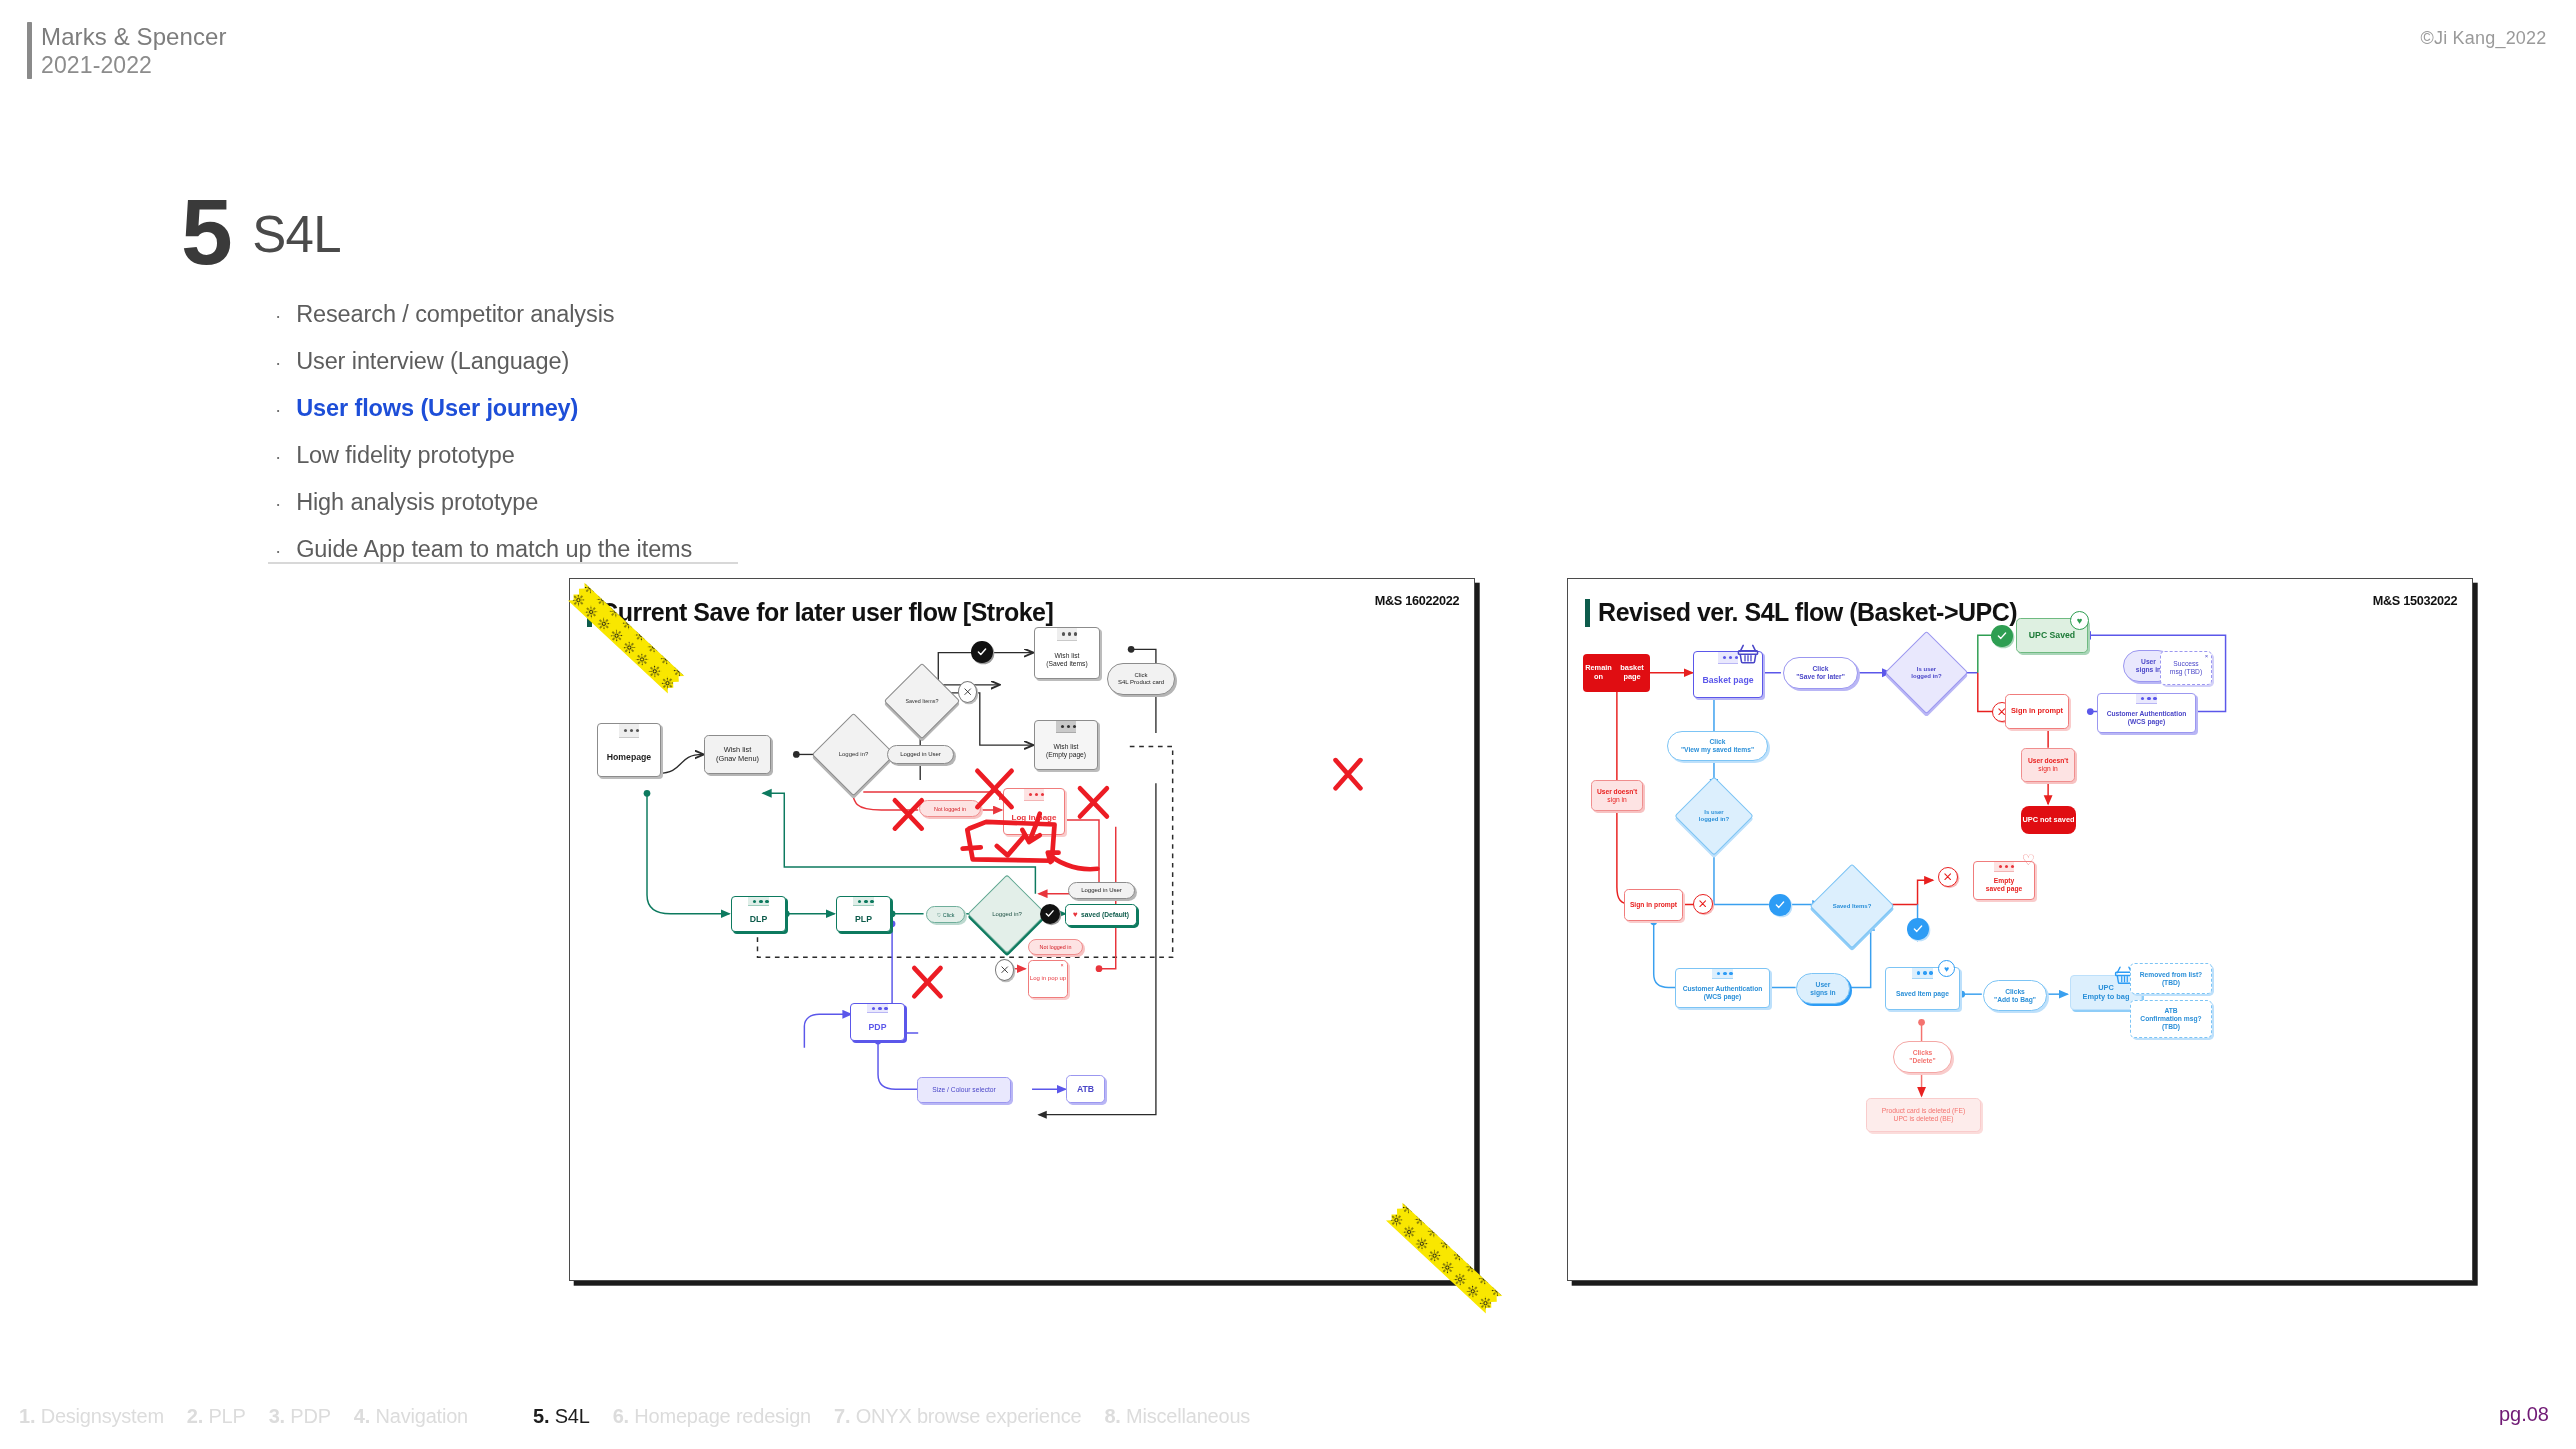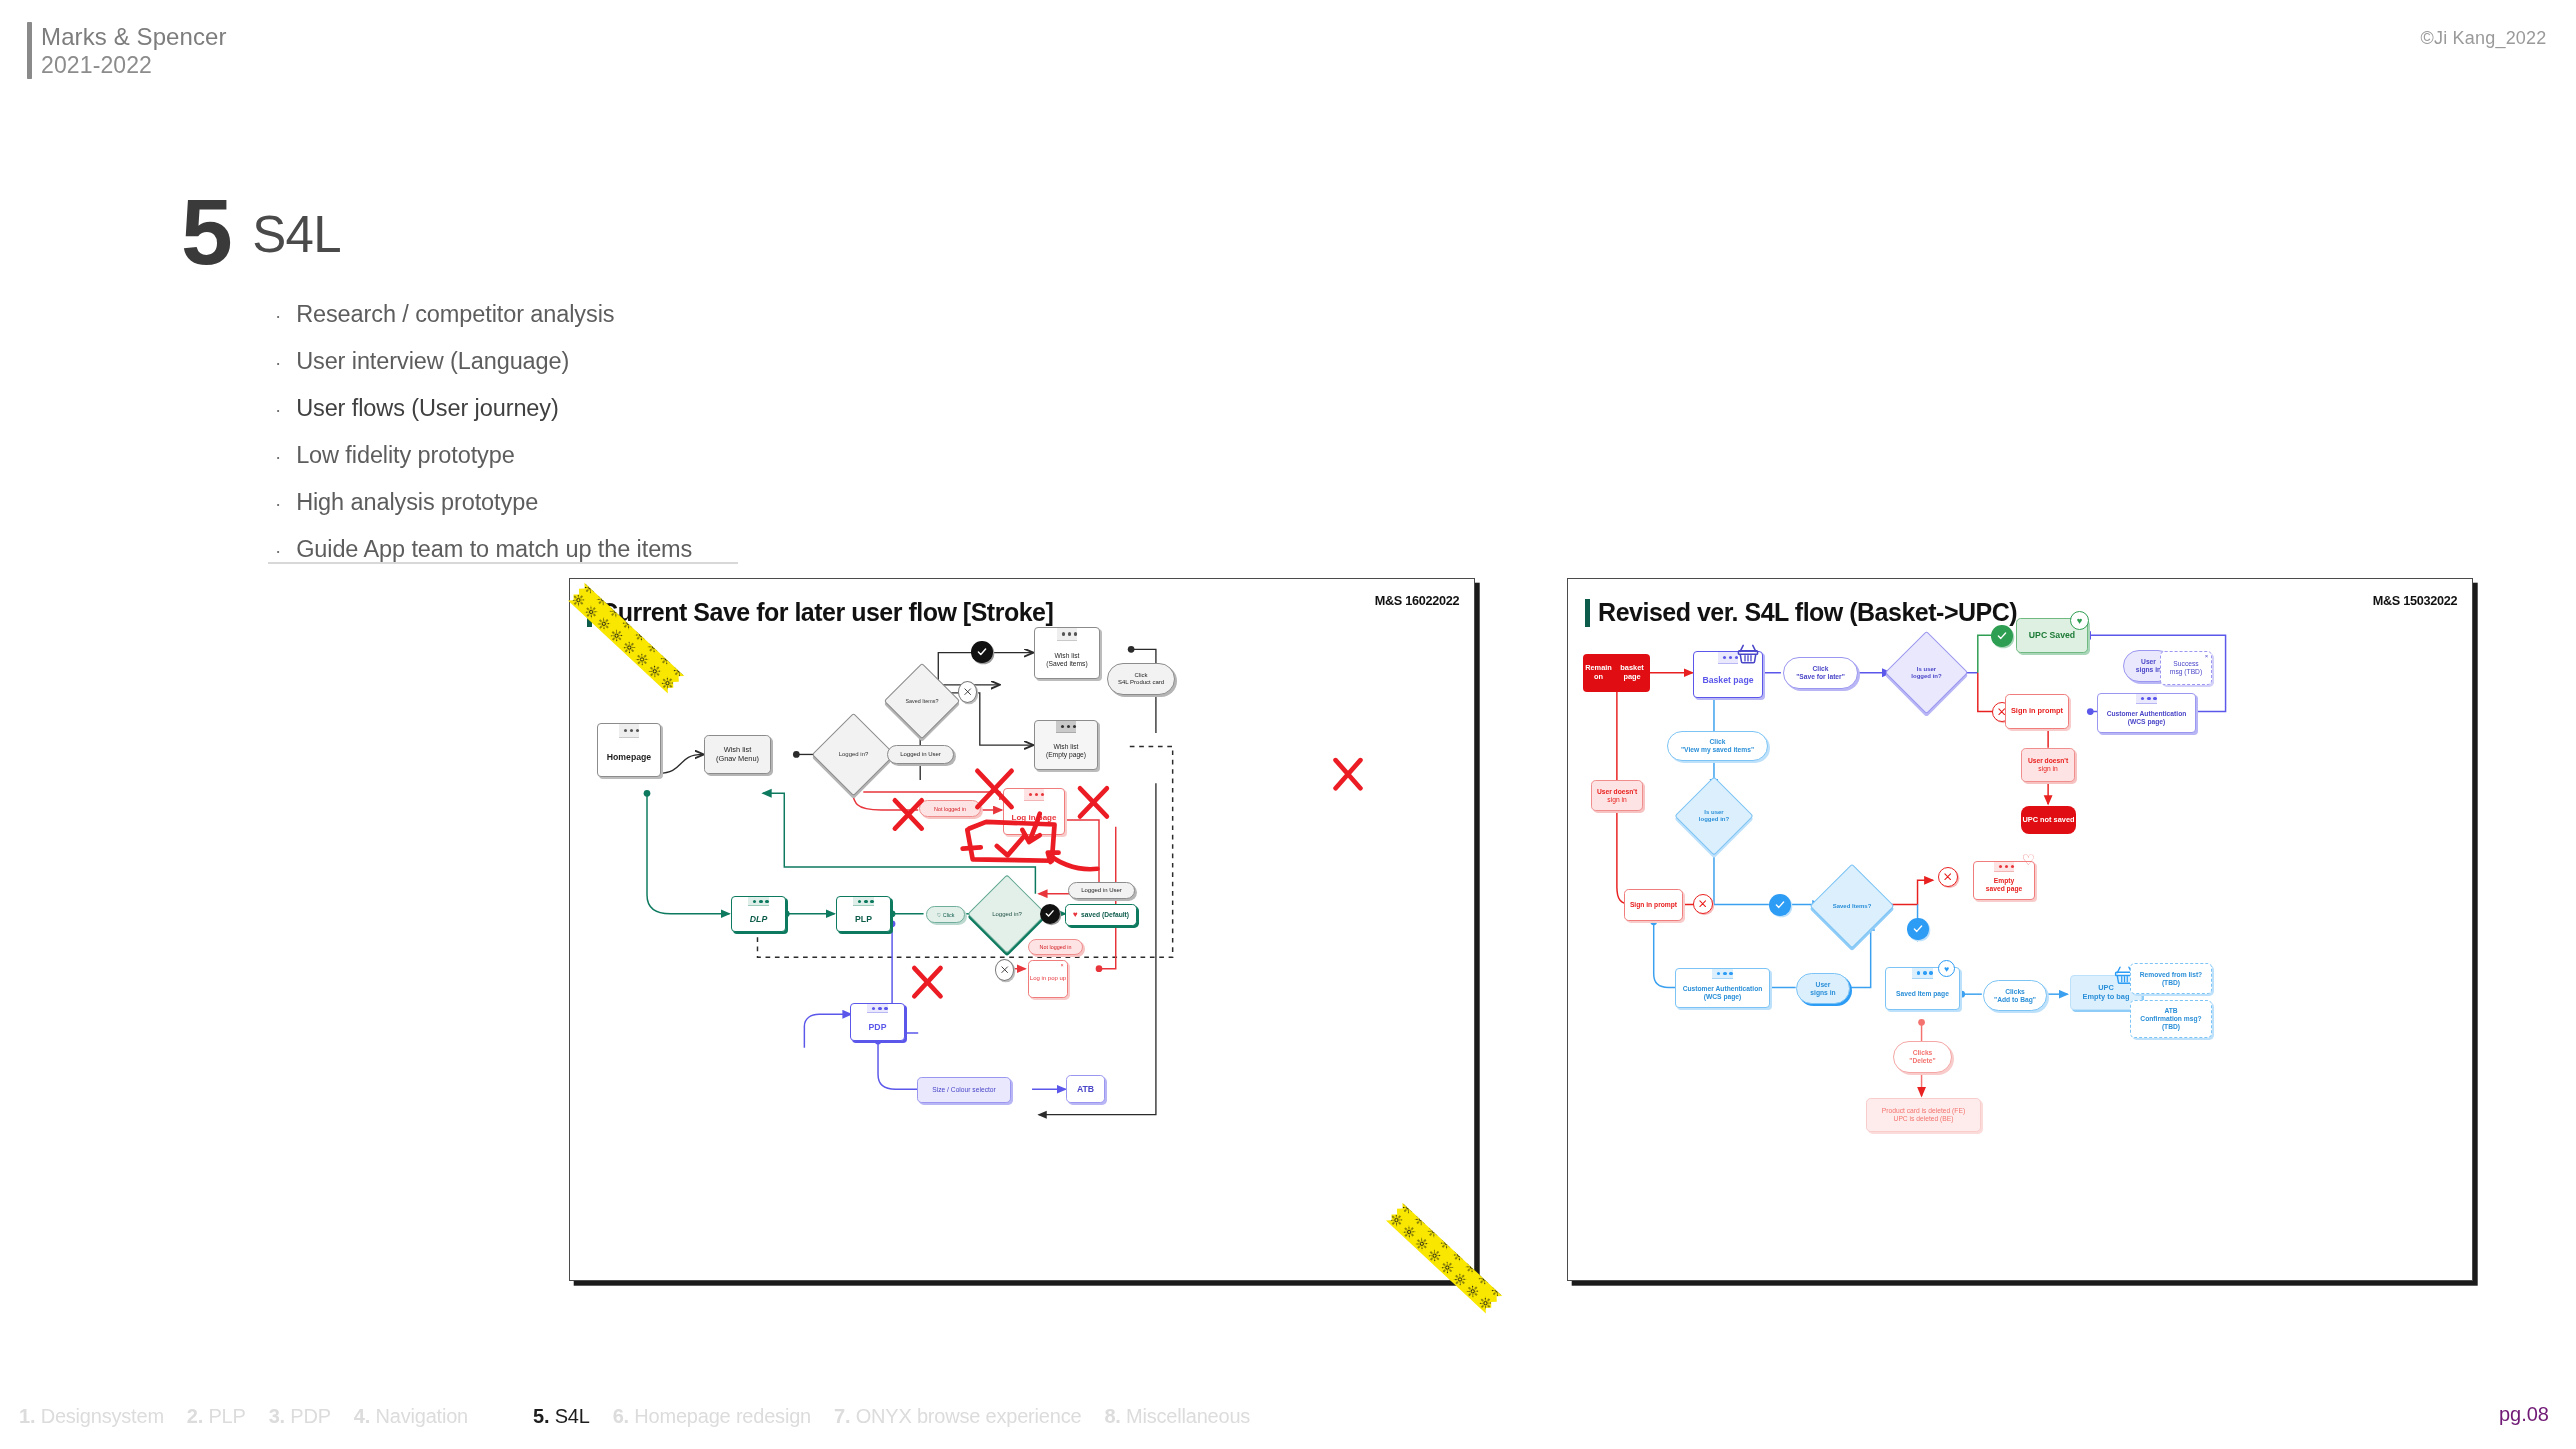--- a/index.html
+++ b/index.html
@@ -21,21 +21,21 @@
 
   
   .section { position:absolute; left:181px; top:196px; }
   .sect-head { display:flex; align-items:flex-start; gap:21.5px; }
   .sect-num { font-size:93px; font-weight:700; color:#3a3a3a; line-height:.78; letter-spacing:-2px;}
   .sect-title { font-size:51px; color:#4a4a4a; font-weight:400; line-height:1; padding-top:13.4px; letter-spacing:-0.7px;}
   .bullets { margin-top:32px; margin-left:94px; }
   .bullet { display:flex; gap:14.8px; align-items:baseline; margin-bottom:20px; }
   .bullet .dot { font-size:19px; color:#6f6f6f; line-height:1;}
   .bullet .txt { font-size:23.5px; color:#5d5d5d; letter-spacing:-0.1px;}
-  .bullet.active .txt { font-weight:400; color:#404040; }
+  .bullet.active .txt { font-weight:700; color:#1d4ed8; }
   .sect-rule { position:absolute; left:268px; top:562px; width:470px; height:2px; background:#d8d8d8; }
 
   
   .panel {
     position:absolute; background:#fff;
     border:1.3px solid #4b4b4b;
     box-shadow: 4.7px 4.7px 0 #1b1b1b;
   }
   #panel-left  { left:569px;  top:578px;  width:906px; height:703px; }
   #panel-right { left:1567px; top:578px;  width:906px; height:703px; }
@@ -275,21 +275,21 @@
         </div>
       <div class="body" style="font-size:8px;color:#e8353c;font-weight:600;">Log in page</div>
     </div>
 
     <div class="node win" style="left:161px; top:317px; width:55px; height:36px; background:#fff; border:1.1px solid #0d7a5f; box-shadow:2px 2px 0 #0d7a5f;">
       <div class="bar" style="background:#dfeee8;border-bottom:0.7px solid #9ccbbc;">
           <i style="background:#0d7a5f"></i>
           <i style="background:#0d7a5f"></i>
           <i style="background:#0d7a5f"></i>
         </div>
-      <div class="body" style="font-size:8.7px;color:#0d5b4b;font-weight:700;font-style:italic;">DLP</div>
+      <div class="body" style="font-size:8.7px;color:#0d5b4b;font-weight:700;">DLP</div>
     </div>
 
     <div class="node win" style="left:266px; top:317px; width:55px; height:36px; background:#fff; border:1.1px solid #0d7a5f; box-shadow:2px 2px 0 #0d7a5f;">
       <div class="bar" style="background:#dfeee8;border-bottom:0.7px solid #9ccbbc;">
           <i style="background:#0d7a5f"></i>
           <i style="background:#0d7a5f"></i>
           <i style="background:#0d7a5f"></i>
         </div>
       <div class="body" style="font-size:8.7px;color:#0d5b4b;font-weight:700;">PLP</div>
     </div>

